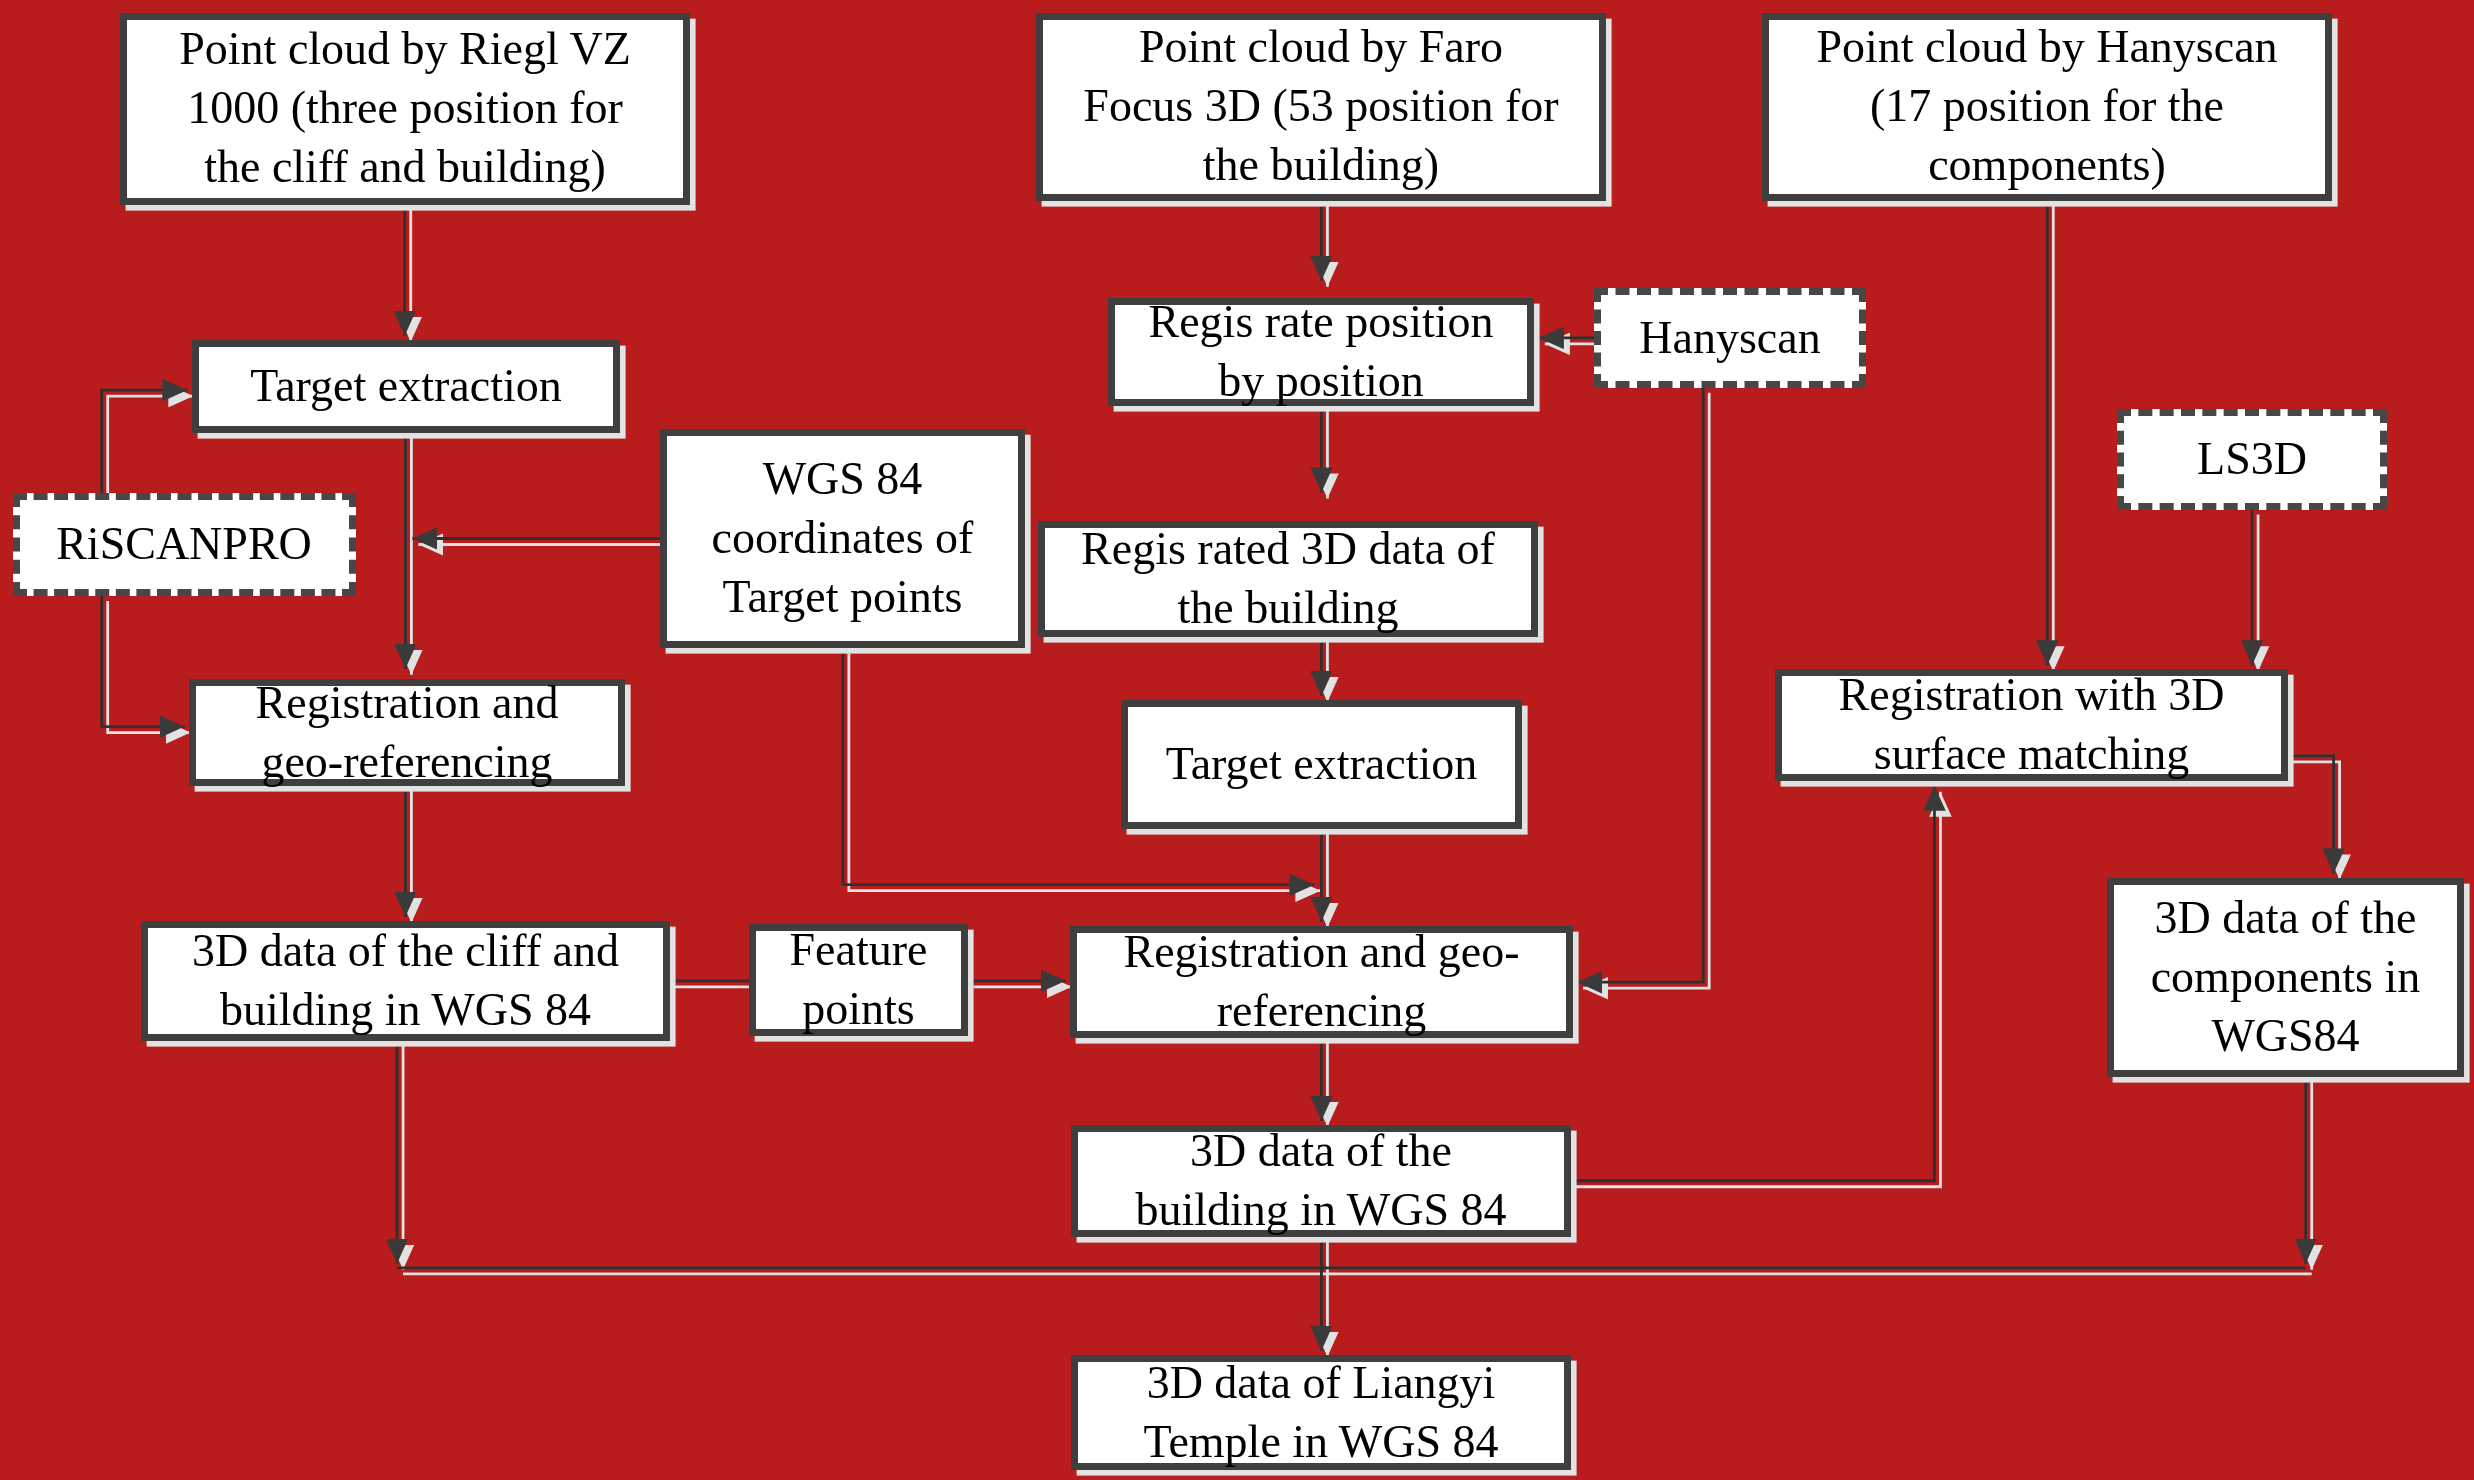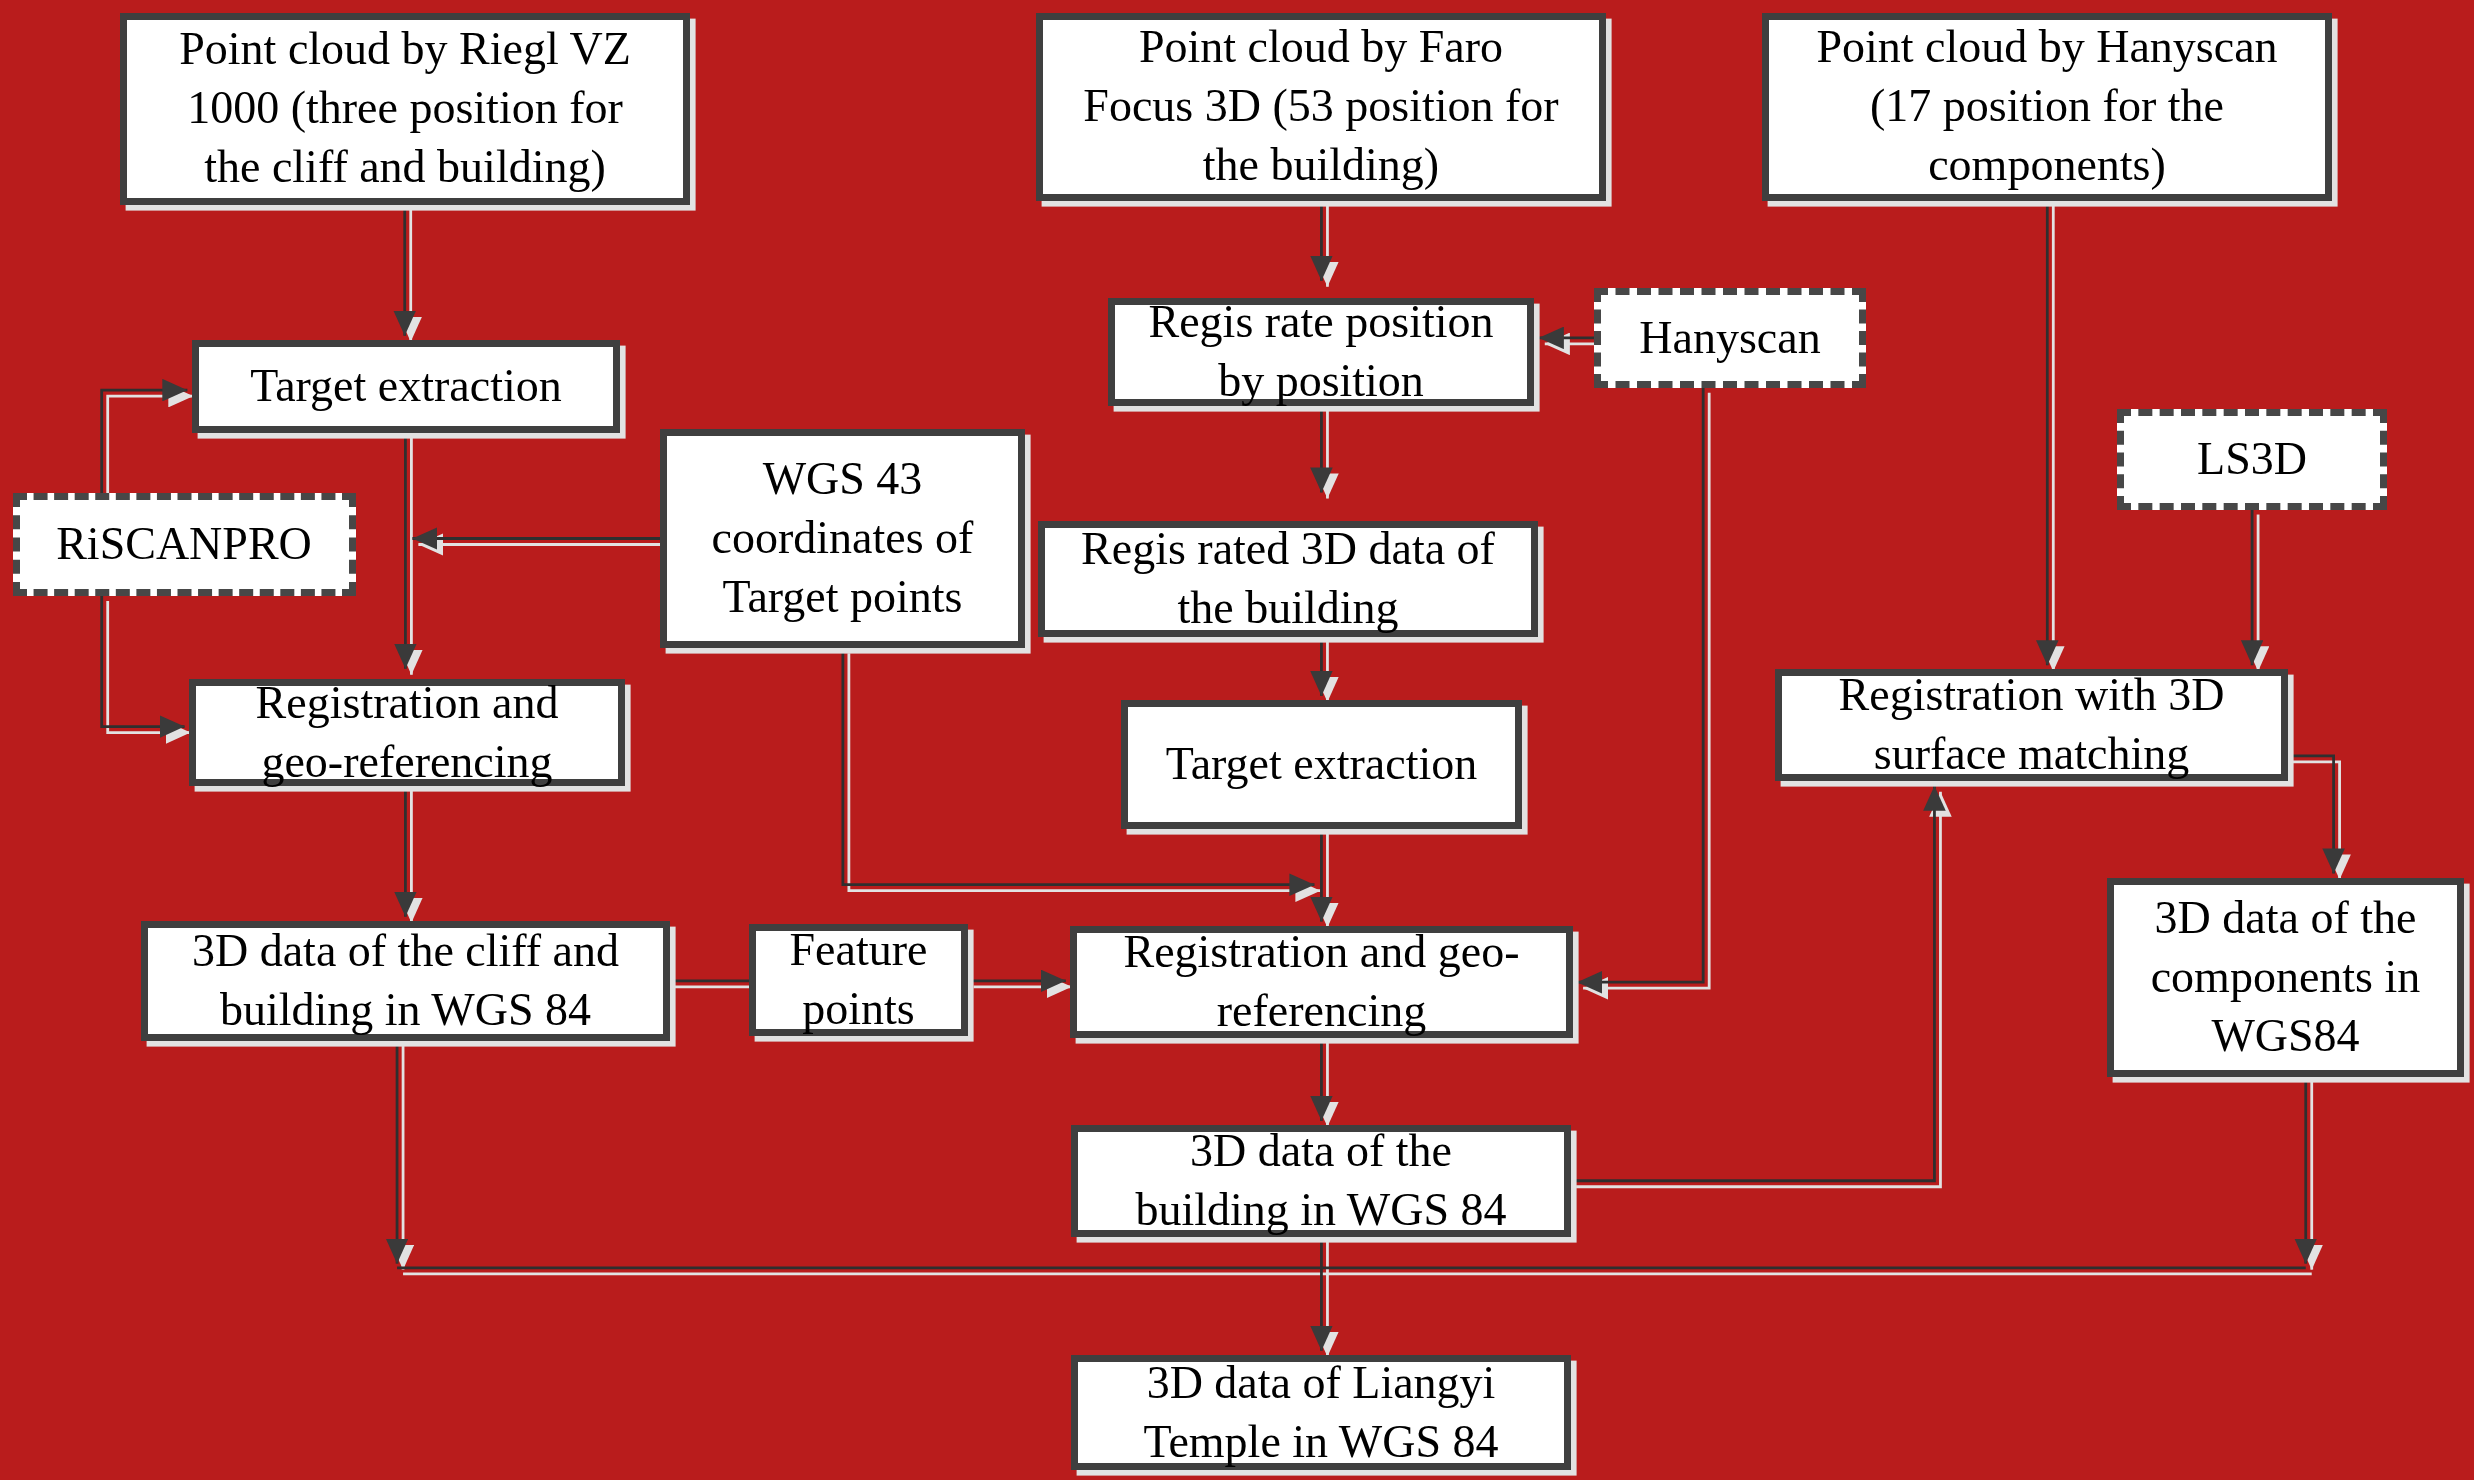--- a/index.html
+++ b/index.html
@@ -95,21 +95,21 @@
 1000 (three position for
 the cliff and building)</div>
   <div class="node" id="n-faro">Point cloud by Faro
 Focus 3D (53 position for
 the building)</div>
   <div class="node" id="n-hanyscan">Point cloud by Hanyscan
 (17 position for the
 components)</div>
   <div class="node" id="n-target-ext-left">Target extraction</div>
   <div class="node dashed" id="n-riscanpro">RiSCANPRO</div>
-  <div class="node" id="n-wgs84">WGS 43
+  <div class="node" id="n-wgs84">WGS 84
 coordinates of
 Target points</div>
   <div class="node" id="n-regis-rate">Regis rate position
 by position</div>
   <div class="node dashed" id="n-faroscene">Hanyscan</div>
   <div class="node" id="n-regis-rated">Regis rated 3D data of
 the building</div>
   <div class="node dashed" id="n-ls3d">LS3D</div>
   <div class="node" id="n-reg-left">Registration and
 geo-referencing</div>

